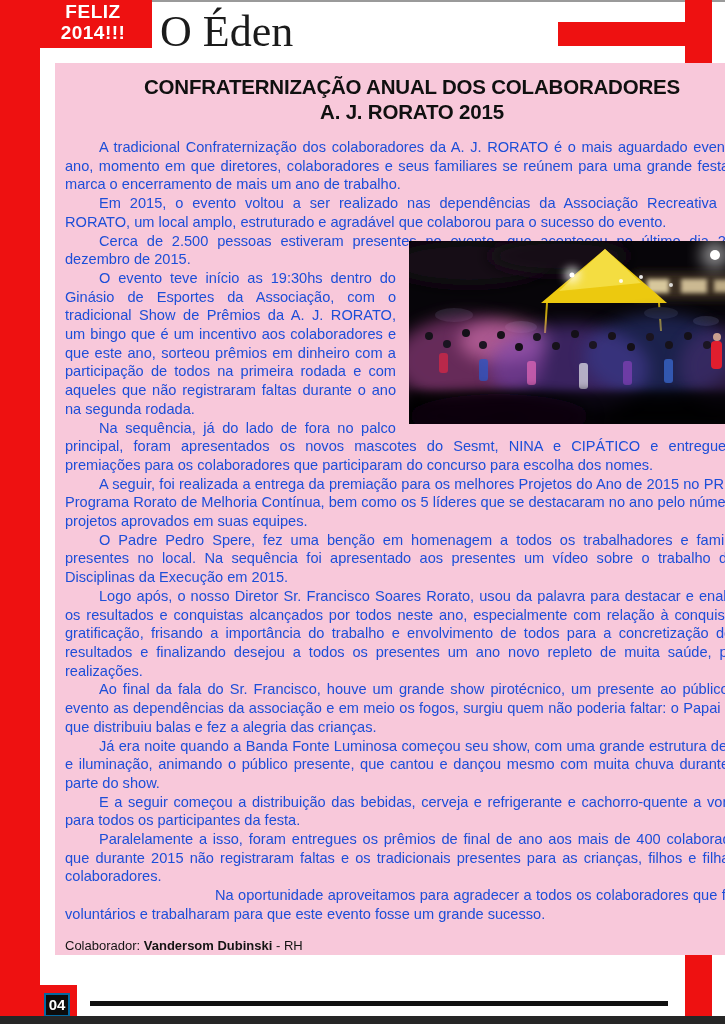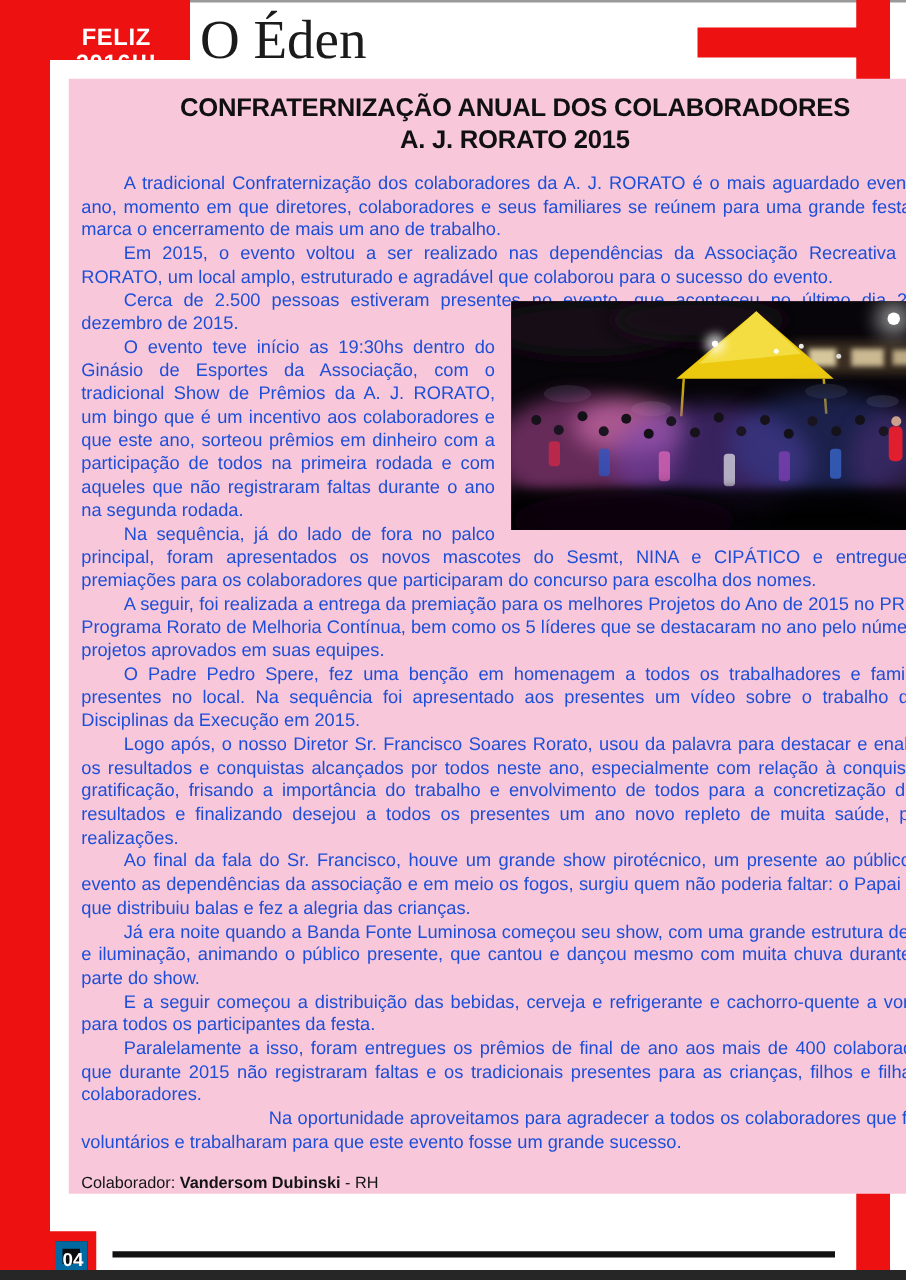--- a/index.html
+++ b/index.html
@@ -9,21 +9,21 @@
     font-family:"Liberation Sans",sans-serif;
   }
   
   .edge-top{position:absolute;left:0;top:0;width:725px;height:2px;background:#9a9a9a;}
   .strip-left{position:absolute;left:0;top:0;width:40px;height:1016px;background:#ee1111;}
   .block-bottom-left{position:absolute;left:0;top:985px;width:77px;height:31px;background:#ee1111;}
   .box-feliz{
     position:absolute;left:0;top:0;width:152px;height:48px;background:#ee1111;
     color:#ffffff;font-weight:bold;text-align:center;
     font-size:19px;line-height:21px;letter-spacing:.5px;
-    padding-top:20px;box-sizing:border-box;padding-left:34px;
+    padding-top:1px;box-sizing:border-box;padding-left:34px;
   }
   .stripe-top-right{position:absolute;left:558px;top:22px;width:154px;height:24px;background:#ee1111;}
   .strip-right{position:absolute;left:685px;top:0;width:27px;height:1016px;background:#ee1111;}
   .bar-bottom{position:absolute;left:0;top:1016px;width:725px;height:8px;background:#262626;}
   
   .masthead{
     position:absolute;left:160px;top:6px;width:420px;height:54px;
     font-family:"Liberation Serif","DejaVu Serif",serif;
     font-size:44px;color:#1b1b1b;line-height:52px;
   }
@@ -51,39 +51,39 @@
   }
   .event-photo svg{display:block;width:100%;height:100%;}
   
   .byline{
     clear:both;margin-top:14px;font-size:13px;color:#141414;
   }
   .byline .name{font-weight:bold;}
   
   .page-number{
     position:absolute;left:44px;top:993px;width:26px;height:24px;
-    background:#0c0c0c;border:6px solid #0369a1;box-sizing:border-box;
+    background:#0c0c0c;border:2px solid #0369a1;box-sizing:border-box;
     color:#ffffff;font-size:15px;font-weight:bold;text-align:center;line-height:20px;
   }
   .footer-rule{position:absolute;left:90px;top:1001px;width:578px;height:5px;background:#111111;}
 </style>
 </head>
 <body>
 
 <div class="page">
 
   <div class="edge-top"></div>
   <div class="strip-left"></div>
   <div class="block-bottom-left"></div>
   <div class="stripe-top-right"></div>
   <div class="strip-right"></div>
 
   <div class="box-feliz">
     <div>FELIZ</div>
-    <div>2016!!!</div>
+    <div>2014!!!</div>
   </div>
 
   <div class="masthead">O Éden</div>
 
   <div class="article-box">
     <div class="article-title">
       <div>CONFRATERNIZAÇÃO ANUAL DOS COLABORADORES</div>
       <div>A. J. RORATO 2015</div>
     </div>
 

